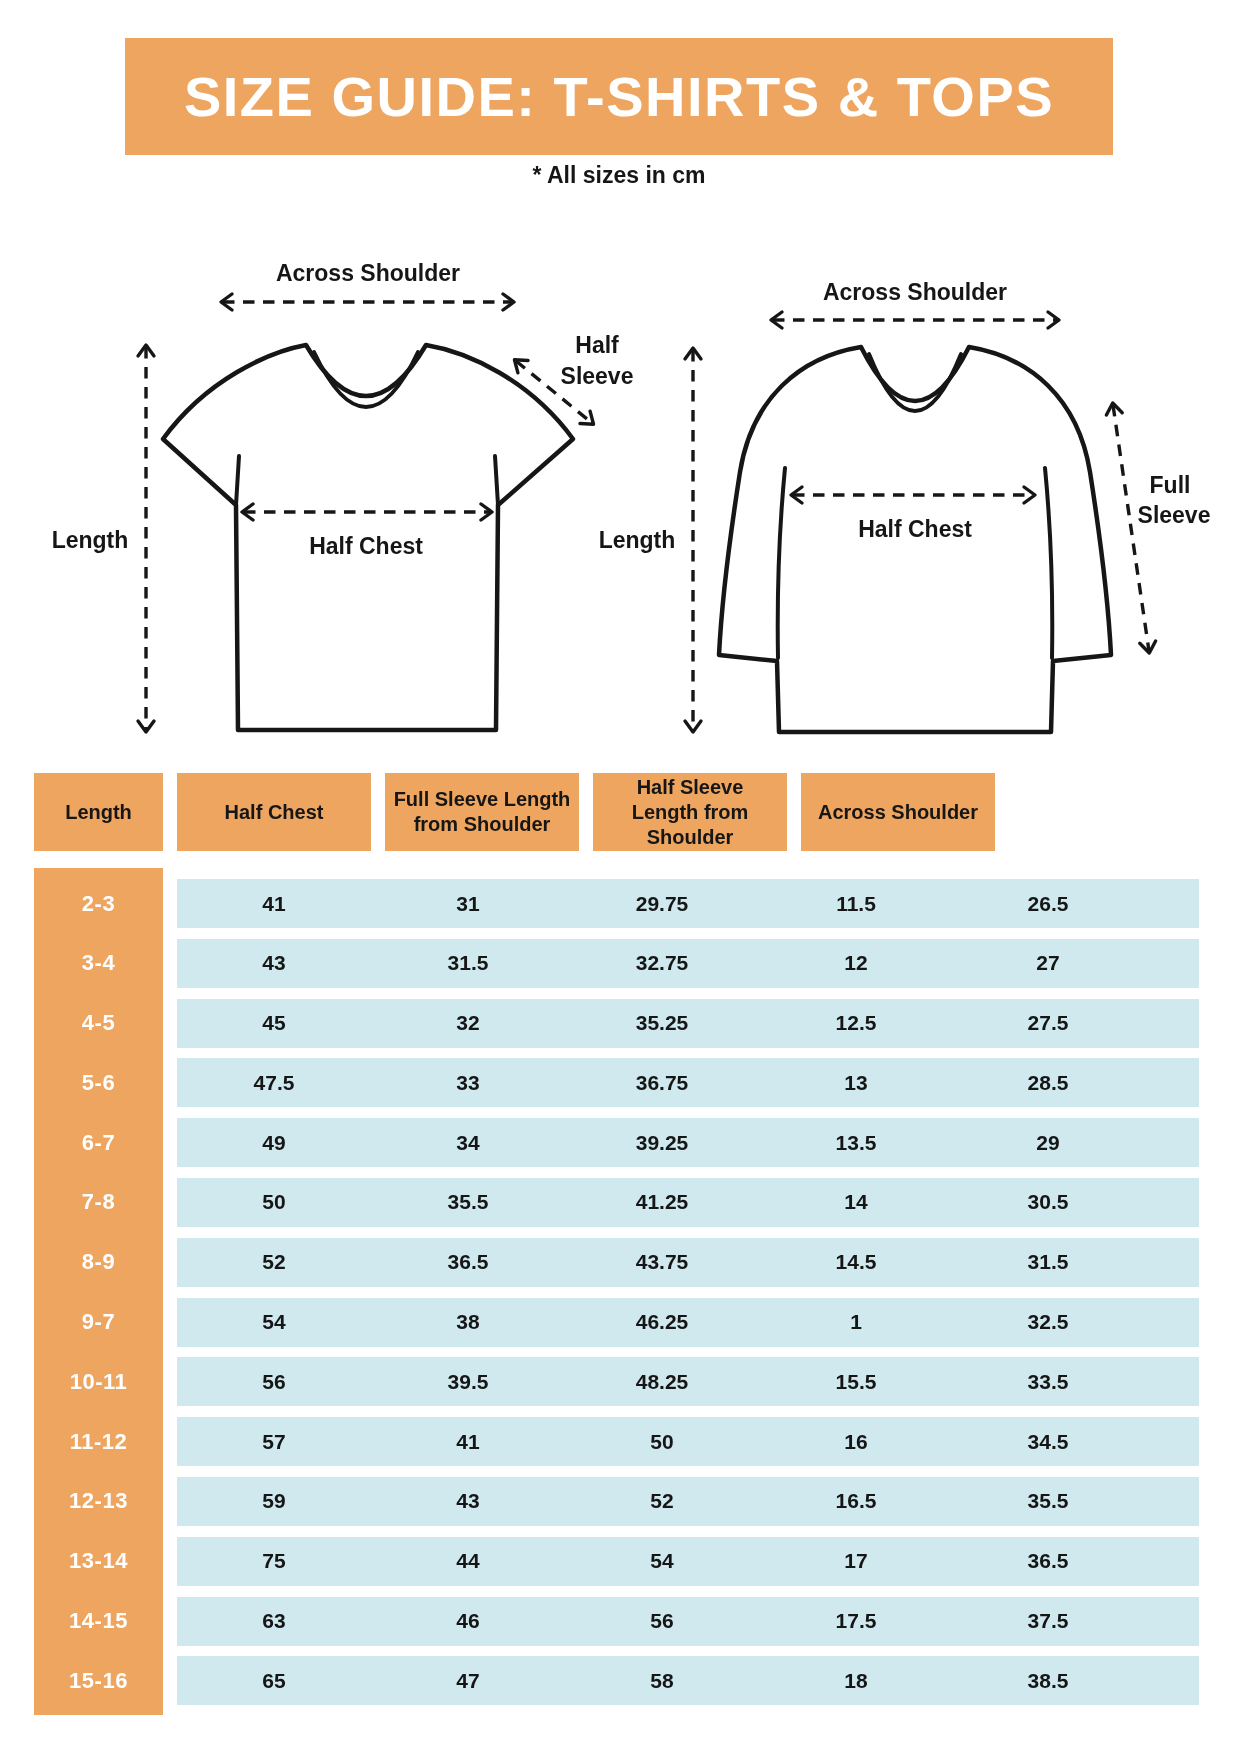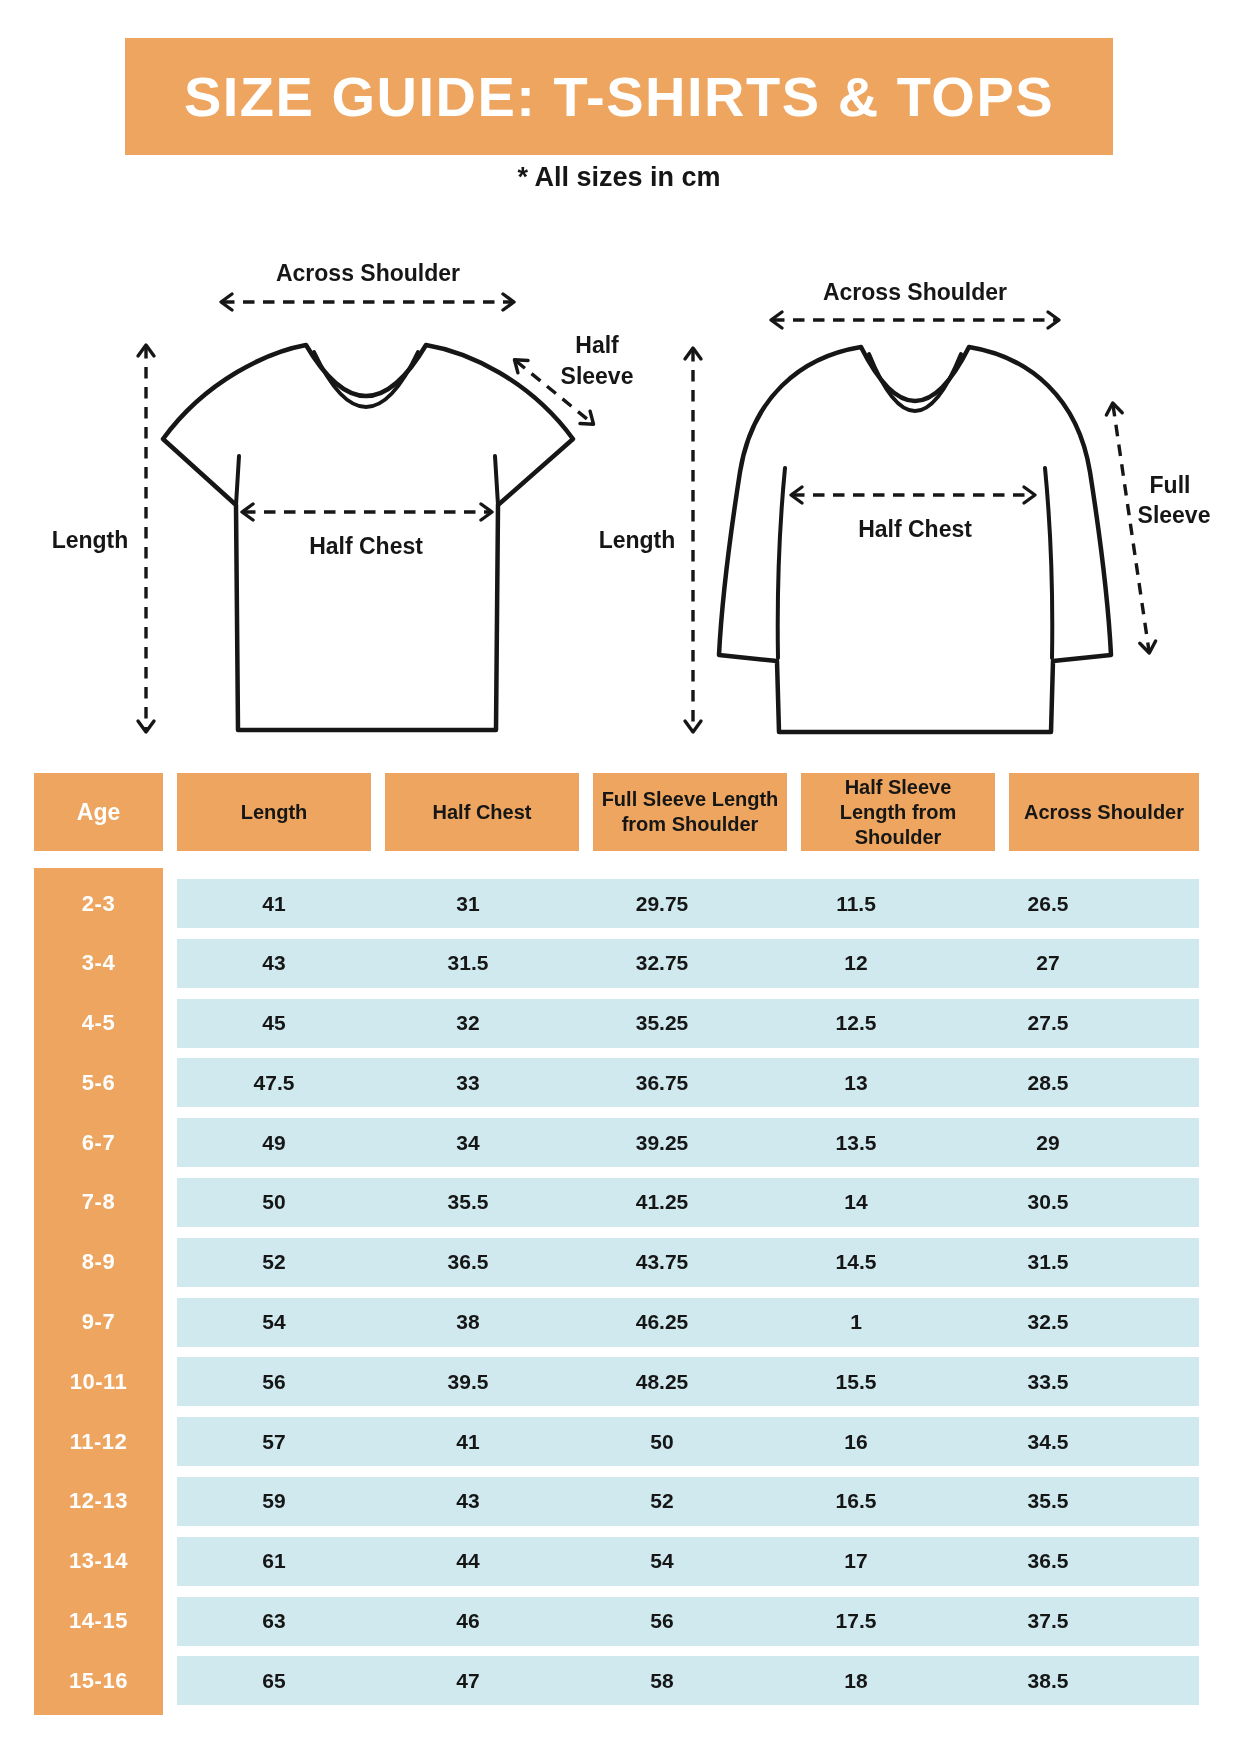--- a/index.html
+++ b/index.html
@@ -14,21 +14,21 @@
   .banner{
     position:absolute;left:125px;top:38px;width:988px;height:117px;
     background:#eda55f;display:flex;align-items:center;justify-content:center;
   }
   .banner h1{
     margin:0;color:#ffffff;font-size:56px;font-weight:bold;
     letter-spacing:1.5px;white-space:nowrap;
   }
   .note{
     position:absolute;left:0;top:162px;width:100%;margin:0;
-    text-align:center;font-size:27px;font-weight:bold;color:#161616;
+    text-align:center;font-size:23px;font-weight:bold;color:#161616;
   }
 
   
   svg.diagrams{position:absolute;left:0;top:200px;}
   .shirt-outline{fill:#ffffff;stroke:#161616;stroke-width:4.5;stroke-linejoin:round;stroke-linecap:round;}
   .shirt-line{fill:none;stroke:#161616;stroke-width:4;stroke-linecap:round;}
   .dim-arrow{stroke:#161616;stroke-width:3.4;stroke-dasharray:11.5 8.5;fill:none;}
   .dim-label{font-family:"Liberation Sans",sans-serif;font-size:23px;font-weight:bold;fill:#161616;text-anchor:middle;}
 
   
@@ -117,21 +117,20 @@
       <text class="dim-label" x="915" y="300">Across Shoulder</text>
       <text class="dim-label" x="637" y="548">Length</text>
       <text class="dim-label" x="915" y="537">Half Chest</text>
       <text class="dim-label" x="1170" y="493">Full</text>
       <text class="dim-label" x="1174" y="523">Sleeve</text>
     </g>
   </svg>
 
   <section class="size-table">
     <div class="thead" id="thead">
-        <div class="th th-age">Age</div>
         <div class="th">Length</div>
         <div class="th">Half Chest</div>
         <div class="th">Full Sleeve Length from Shoulder</div>
         <div class="th">Half Sleeve Length from Shoulder</div>
         <div class="th">Across Shoulder</div>
       </div>
     <div class="tbody" id="tbody">
       <div class="agecol" id="agecol">
           <div class="age-label">2-3</div>
           <div class="age-label">3-4</div>
@@ -219,21 +218,21 @@
           <div class="cell">34.5</div>
         </div>
         <div class="row">
           <div class="cell">59</div>
           <div class="cell">43</div>
           <div class="cell">52</div>
           <div class="cell">16.5</div>
           <div class="cell">35.5</div>
         </div>
         <div class="row">
-          <div class="cell">61</div>
+          <div class="cell">75</div>
           <div class="cell">44</div>
           <div class="cell">54</div>
           <div class="cell">17</div>
           <div class="cell">36.5</div>
         </div>
         <div class="row">
           <div class="cell">63</div>
           <div class="cell">46</div>
           <div class="cell">56</div>
           <div class="cell">17.5</div>

